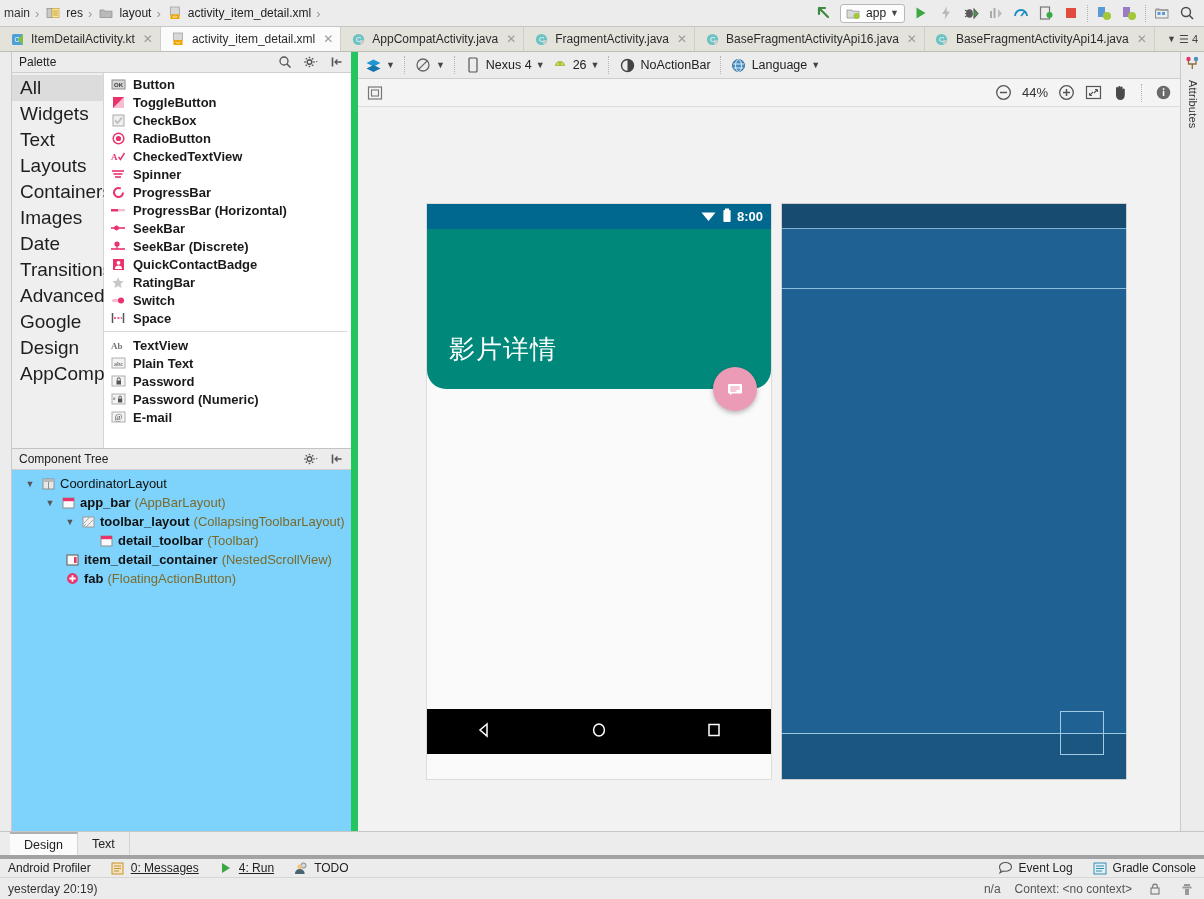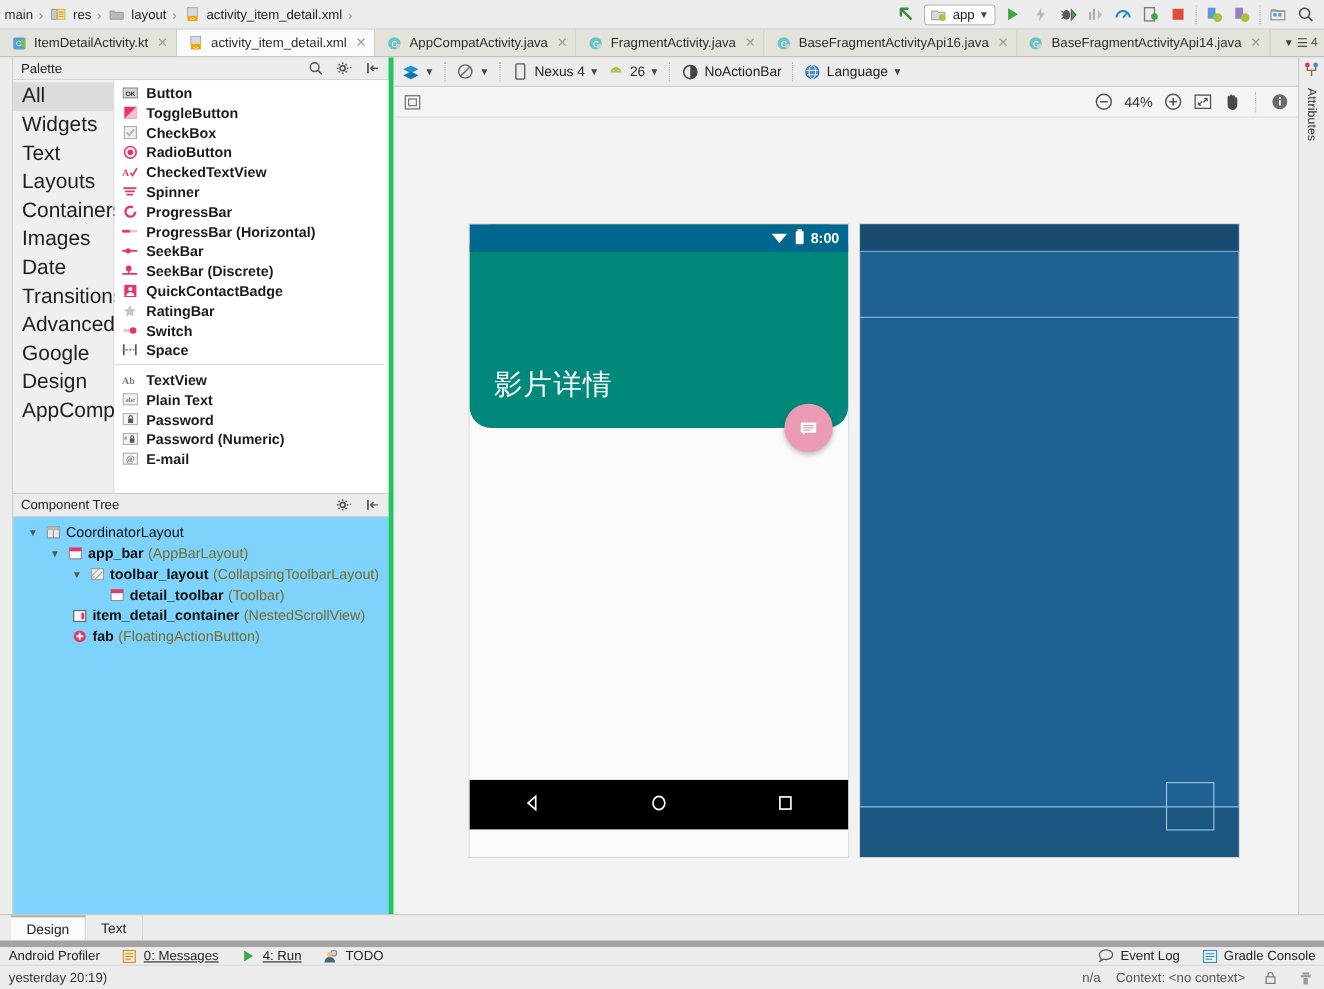--- a/index.html
+++ b/index.html
@@ -47,21 +47,21 @@
 
   
   .body { flex: 1; display: flex; min-height: 0; }
   .leftedge { width: 12px; background: #ececec; border-right: 1px solid #cacaca; flex: none; }
   .rightedge {
     width: 24px; background: #ececec; border-left: 1px solid #cacaca; flex: none;
     display: flex; flex-direction: column; align-items: center; padding-top: 4px; gap: 4px;
   }
   .vtab { writing-mode: vertical-rl; font-size: 11px; color: #333; padding: 3px 0; letter-spacing: .2px; }
 
-  .leftpanel { width: 346px; flex: none; display: flex; flex-direction: column; border-right: 5px solid #22c55e; background: #f7f7f7; }
+  .leftpanel { width: 346px; flex: none; display: flex; flex-direction: column; border-right: 7px solid #22c55e; background: #f7f7f7; }
 
   .panelhead {
     height: 21px; display: flex; align-items: center; background: #ececec;
     border-bottom: 1px solid #cfcfcf; padding: 0 5px 0 7px; font-size: 12px; color: #222;
   }
   .panelhead .sp { margin-left: auto; display: flex; align-items: center; gap: 8px; }
 
   
   .palette { height: 376px; display: flex; border-bottom: 1px solid #c3c3c3; background: #fff; }
   .pal-cats { width: 92px; background: #efefef; border-right: 1px solid #d6d6d6; padding-top: 2px; }
@@ -120,21 +120,21 @@
   .bp-appbar { height: 60px; border-bottom: 1px solid #8cbcdc; }
   .bp-scroll { height: 445px; border-bottom: 1px solid #9ac8e4; position: relative; }
   .bp-fab { position: absolute; right: 22px; bottom: -22px; width: 44px; height: 44px; border: 1px solid #9fcbe6; }
   .bp-nav { height: 45px; background: #1a5680; }
 
   
   .btabs { height: 24px; display: flex; align-items: stretch; background: #ececec; border-top: 1px solid #c6c6c6; flex: none; padding-left: 10px; }
   .btab { display: flex; align-items: center; padding: 0 14px; font-size: 12.5px; color: #222; border-right: 1px solid #d5d5d5; }
   .btab.active { background: #fbfbfb; border-top: 2px solid #b0b0b0; }
 
-  .statusbar { height: 22px; display: flex; align-items: center; gap: 18px; background: #ececec; border-top: 6px solid #a3a3a3; padding: 0 8px; font-size: 12px; color: #222; flex: none; }
+  .statusbar { height: 22px; display: flex; align-items: center; gap: 18px; background: #ececec; border-top: 4px solid #a3a3a3; padding: 0 8px; font-size: 12px; color: #222; flex: none; }
   .sb-item { display: flex; align-items: center; gap: 4px; white-space: nowrap; }
   .sb-right { margin-left: auto; display: flex; align-items: center; gap: 18px; }
   .u { text-decoration: underline; }
 
   .statusbar2 { height: 22px; display: flex; align-items: center; background: #ececec; border-top: 1px solid #d6d6d6; padding: 0 8px; font-size: 12px; color: #333; flex: none; }
   .sb2-right { margin-left: auto; display: flex; align-items: center; gap: 14px; color: #555; }
 </style>
 </head>
 <body>
 

